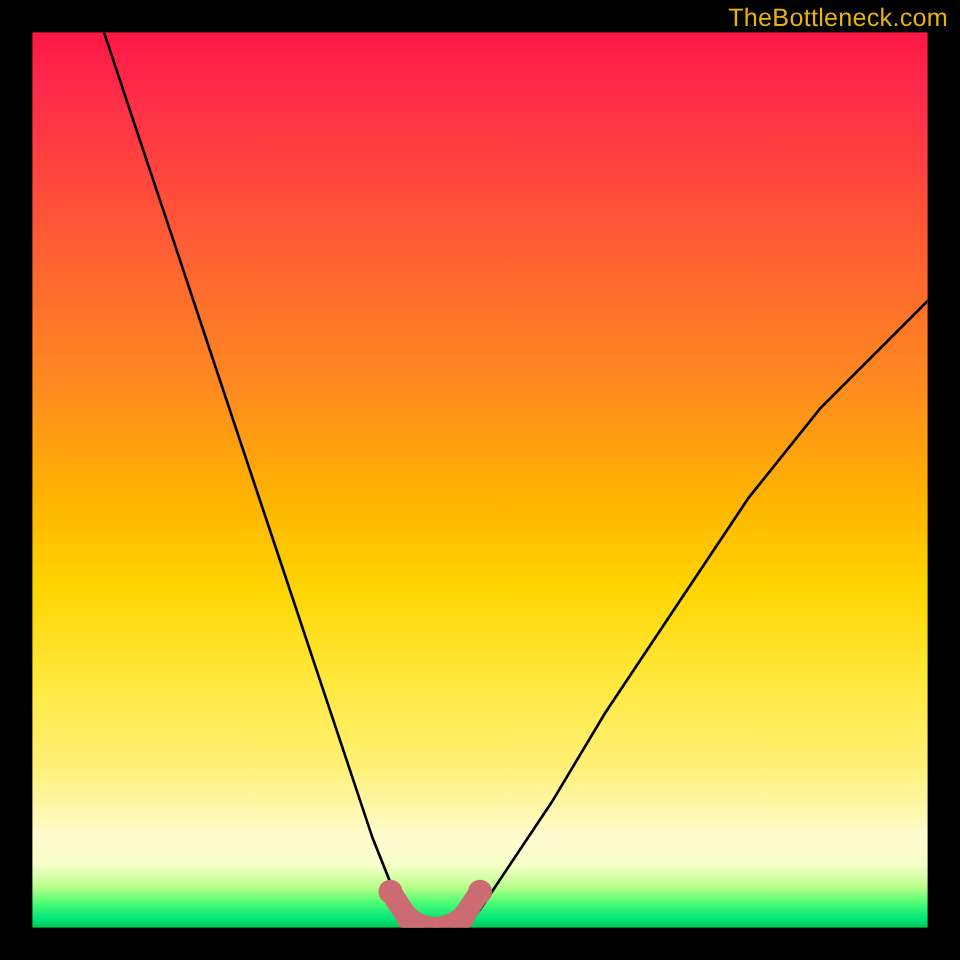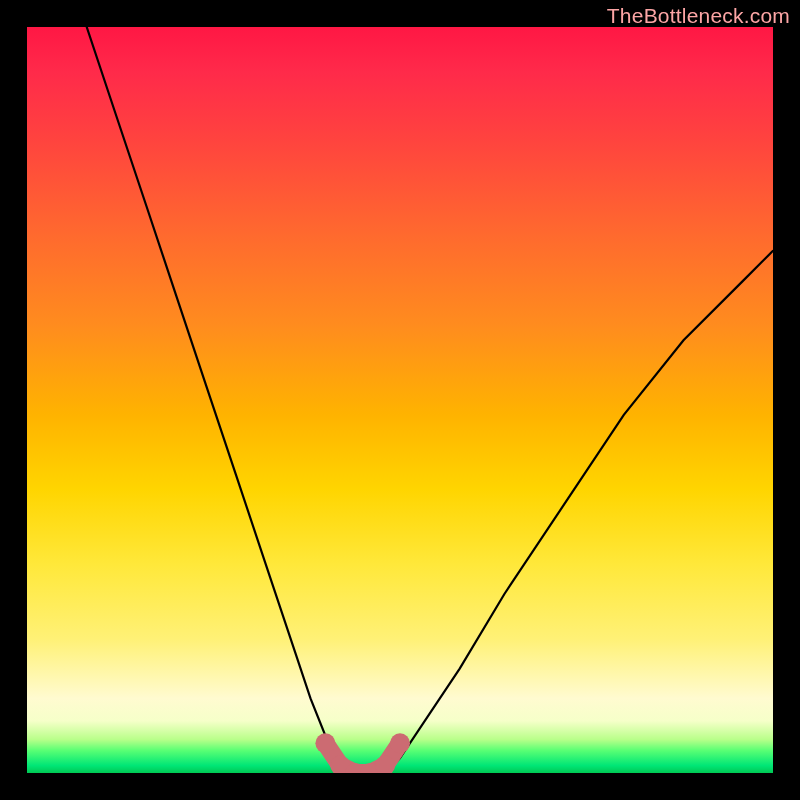--- a/index.html
+++ b/index.html
@@ -42,21 +42,21 @@
       #b9ff8a 95.5%,
       #58ff74 97%,
       #00e676 99%,
       #00c853 100%
     );
   }
   .watermark {
     position: absolute;
     top: 4px;
     right: 10px;
-    color: #fca5a5;
+    color: #eab308;
     font-size: 21px;
     letter-spacing: 0.2px;
     user-select: none;
   }
   svg.curve {
     position: absolute;
     left: 0;
     top: 0;
     width: 746px;
     height: 746px;

